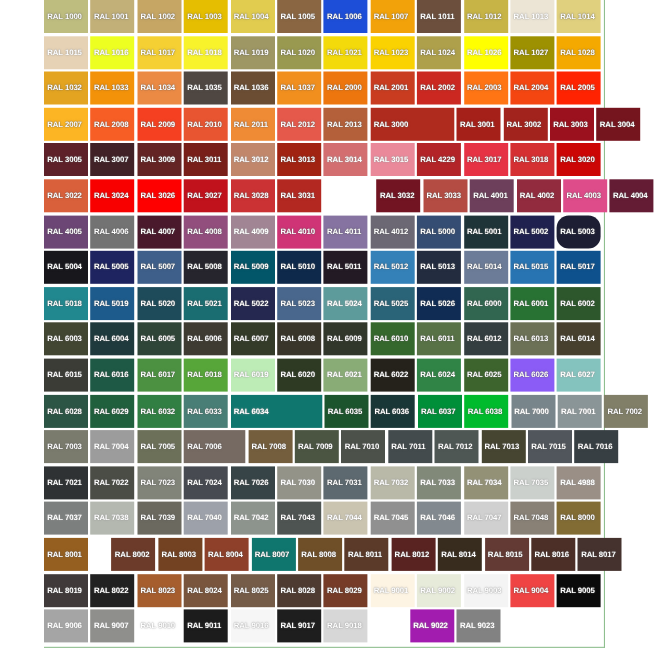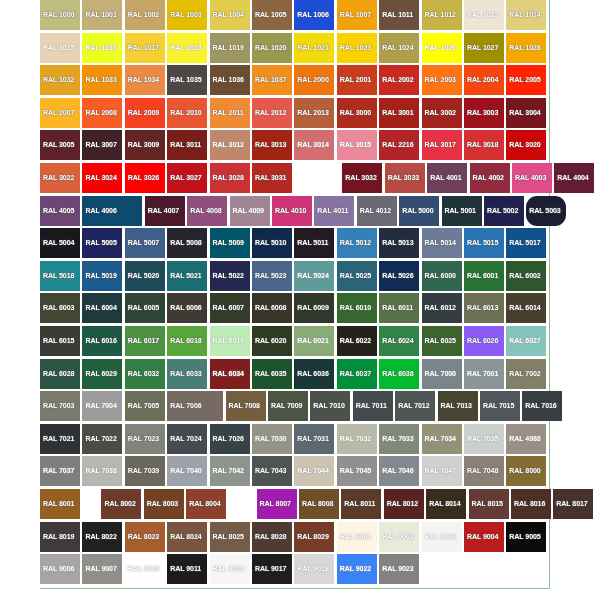--- a/index.html
+++ b/index.html
@@ -186,21 +186,21 @@
         </div>
         <div class="ral-swatch" style="background-color: rgb(239, 139, 53);">
           <span class="ral-label">RAL 2011</span>
         </div>
         <div class="ral-swatch" style="background-color: rgb(229, 89, 75);">
           <span class="ral-label">RAL 2012</span>
         </div>
         <div class="ral-swatch" style="background-color: rgb(180, 96, 58);">
           <span class="ral-label">RAL 2013</span>
         </div>
-        <div class="ral-swatch" style="background-color: rgb(175, 43, 30);">
+        <div class="ral-swatch" style="background-color: rgb(175, 43, 30); padding-left: 36px;">
           <span class="ral-label">RAL 3000</span>
         </div>
         <div class="ral-swatch" style="background-color: rgb(165, 32, 25);">
           <span class="ral-label">RAL 3001</span>
         </div>
         <div class="ral-swatch" style="background-color: rgb(162, 35, 29);">
           <span class="ral-label">RAL 3002</span>
         </div>
         <div class="ral-swatch" style="background-color: rgb(155, 17, 30);">
           <span class="ral-label">RAL 3003</span>
@@ -228,21 +228,21 @@
         <div class="ral-swatch" style="background-color: rgb(161, 35, 18);">
           <span class="ral-label">RAL 3013</span>
         </div>
         <div class="ral-swatch light" style="background-color: rgb(211, 110, 112);">
           <span class="ral-label">RAL 3014</span>
         </div>
         <div class="ral-swatch light" style="background-color: rgb(234, 137, 154);">
           <span class="ral-label">RAL 3015</span>
         </div>
         <div class="ral-swatch" style="background-color: rgb(179, 36, 40);">
-          <span class="ral-label">RAL 2216</span>
+          <span class="ral-label">RAL 4229</span>
         </div>
         <div class="ral-swatch" style="background-color: rgb(230, 50, 68);">
           <span class="ral-label">RAL 3017</span>
         </div>
         <div class="ral-swatch" style="background-color: rgb(213, 48, 50);">
           <span class="ral-label">RAL 3018</span>
         </div>
         <div class="ral-swatch" style="background-color: rgb(204, 6, 5);">
           <span class="ral-label">RAL 3020</span>
         </div>
@@ -282,21 +282,21 @@
           <span class="ral-label">RAL 4003</span>
         </div>
         <div class="ral-swatch" style="background-color: rgb(100, 28, 52);">
           <span class="ral-label">RAL 4004</span>
         </div>
       </div>
       <div class="ral-row">
         <div class="ral-swatch" style="background-color: rgb(108, 70, 117);">
           <span class="ral-label">RAL 4005</span>
         </div>
-        <div class="ral-swatch" style="background-color: #0c4a6e; padding-left: 20px;">
+        <div class="ral-swatch" style="background-color: #737373;">
           <span class="ral-label">RAL 4006</span>
         </div>
         <div class="ral-swatch" style="background-color: rgb(74, 25, 44);">
           <span class="ral-label">RAL 4007</span>
         </div>
         <div class="ral-swatch" style="background-color: rgb(146, 78, 125);">
           <span class="ral-label">RAL 4008</span>
         </div>
         <div class="ral-swatch light" style="background-color: rgb(161, 133, 148);">
           <span class="ral-label">RAL 4009</span>
@@ -481,21 +481,21 @@
         </div>
         <div class="ral-swatch" style="background-color: rgb(32, 96, 61);">
           <span class="ral-label">RAL 6029</span>
         </div>
         <div class="ral-swatch" style="background-color: rgb(49, 127, 67);">
           <span class="ral-label">RAL 6032</span>
         </div>
         <div class="ral-swatch" style="background-color: rgb(73, 126, 118);">
           <span class="ral-label">RAL 6033</span>
         </div>
-        <div class="ral-swatch light" style="background-color: #7f1d1d;">
+        <div class="ral-swatch light" style="background-color: #0f766e; padding-left: 43px;">
           <span class="ral-label">RAL 6034</span>
         </div>
         <div class="ral-swatch" style="background-color: rgb(28, 84, 45);">
           <span class="ral-label">RAL 6035</span>
         </div>
         <div class="ral-swatch" style="background-color: rgb(25, 55, 55);">
           <span class="ral-label">RAL 6036</span>
         </div>
         <div class="ral-swatch" style="background-color: rgb(0, 143, 57);">
           <span class="ral-label">RAL 6037</span>
@@ -633,21 +633,21 @@
         </div>
         <div class="ral-swatch" style="background-color: rgb(108, 59, 42); margin-left: 19px;">
           <span class="ral-label">RAL 8002</span>
         </div>
         <div class="ral-swatch" style="background-color: rgb(115, 66, 34);">
           <span class="ral-label">RAL 8003</span>
         </div>
         <div class="ral-swatch" style="background-color: rgb(142, 64, 42);">
           <span class="ral-label">RAL 8004</span>
         </div>
-        <div class="ral-swatch" style="background-color: #a21caf; margin-left: 28px;">
+        <div class="ral-swatch" style="background-color: #0f766e;">
           <span class="ral-label">RAL 8007</span>
         </div>
         <div class="ral-swatch" style="background-color: rgb(111, 79, 40);">
           <span class="ral-label">RAL 8008</span>
         </div>
         <div class="ral-swatch" style="background-color: rgb(91, 58, 41);">
           <span class="ral-label">RAL 8011</span>
         </div>
         <div class="ral-swatch" style="background-color: rgb(89, 35, 33);">
           <span class="ral-label">RAL 8012</span>
@@ -689,21 +689,21 @@
         </div>
         <div class="ral-swatch light" style="background-color: rgb(253, 244, 227);">
           <span class="ral-label">RAL 9001</span>
         </div>
         <div class="ral-swatch light" style="background-color: rgb(231, 235, 218);">
           <span class="ral-label">RAL 9002</span>
         </div>
         <div class="ral-swatch light" style="background-color: rgb(244, 244, 244);">
           <span class="ral-label">RAL 9003</span>
         </div>
-        <div class="ral-swatch" style="background-color: #b91c1c;">
+        <div class="ral-swatch" style="background-color: #ef4444;">
           <span class="ral-label">RAL 9004</span>
         </div>
         <div class="ral-swatch" style="background-color: rgb(10, 10, 10);">
           <span class="ral-label">RAL 9005</span>
         </div>
       </div>
       <div class="ral-row">
         <div class="ral-swatch light" style="background-color: rgb(165, 165, 165);">
           <span class="ral-label">RAL 9006</span>
         </div>
@@ -718,21 +718,21 @@
         </div>
         <div class="ral-swatch light" style="background-color: rgb(246, 246, 246);">
           <span class="ral-label">RAL 9016</span>
         </div>
         <div class="ral-swatch" style="background-color: rgb(30, 30, 30);">
           <span class="ral-label">RAL 9017</span>
         </div>
         <div class="ral-swatch light" style="background-color: rgb(215, 215, 215);">
           <span class="ral-label">RAL 9018</span>
         </div>
-        <div class="ral-swatch light" style="background-color: #3b82f6;">
+        <div class="ral-swatch light" style="background-color: #a21caf; margin-left: 36px;">
           <span class="ral-label">RAL 9022</span>
         </div>
         <div class="ral-swatch light" style="background-color: rgb(130, 130, 130);">
           <span class="ral-label">RAL 9023</span>
         </div>
       </div>
     </div>
 </div>
 
 </body></html>

